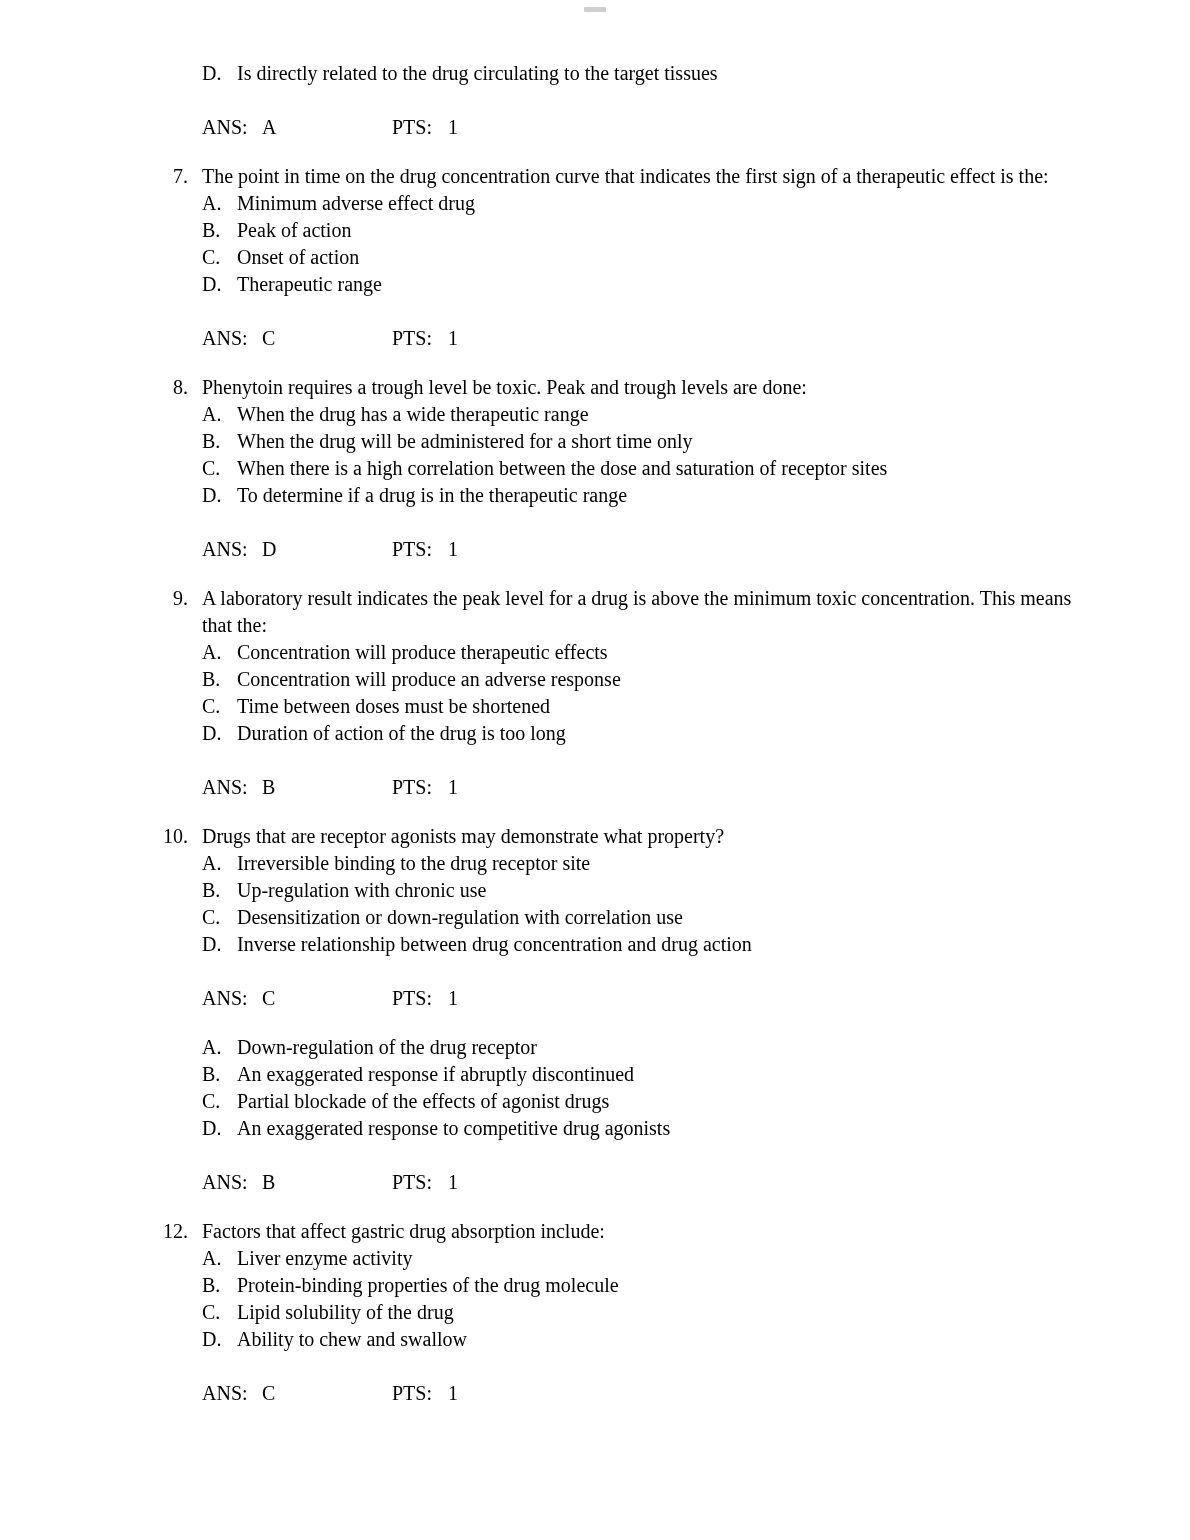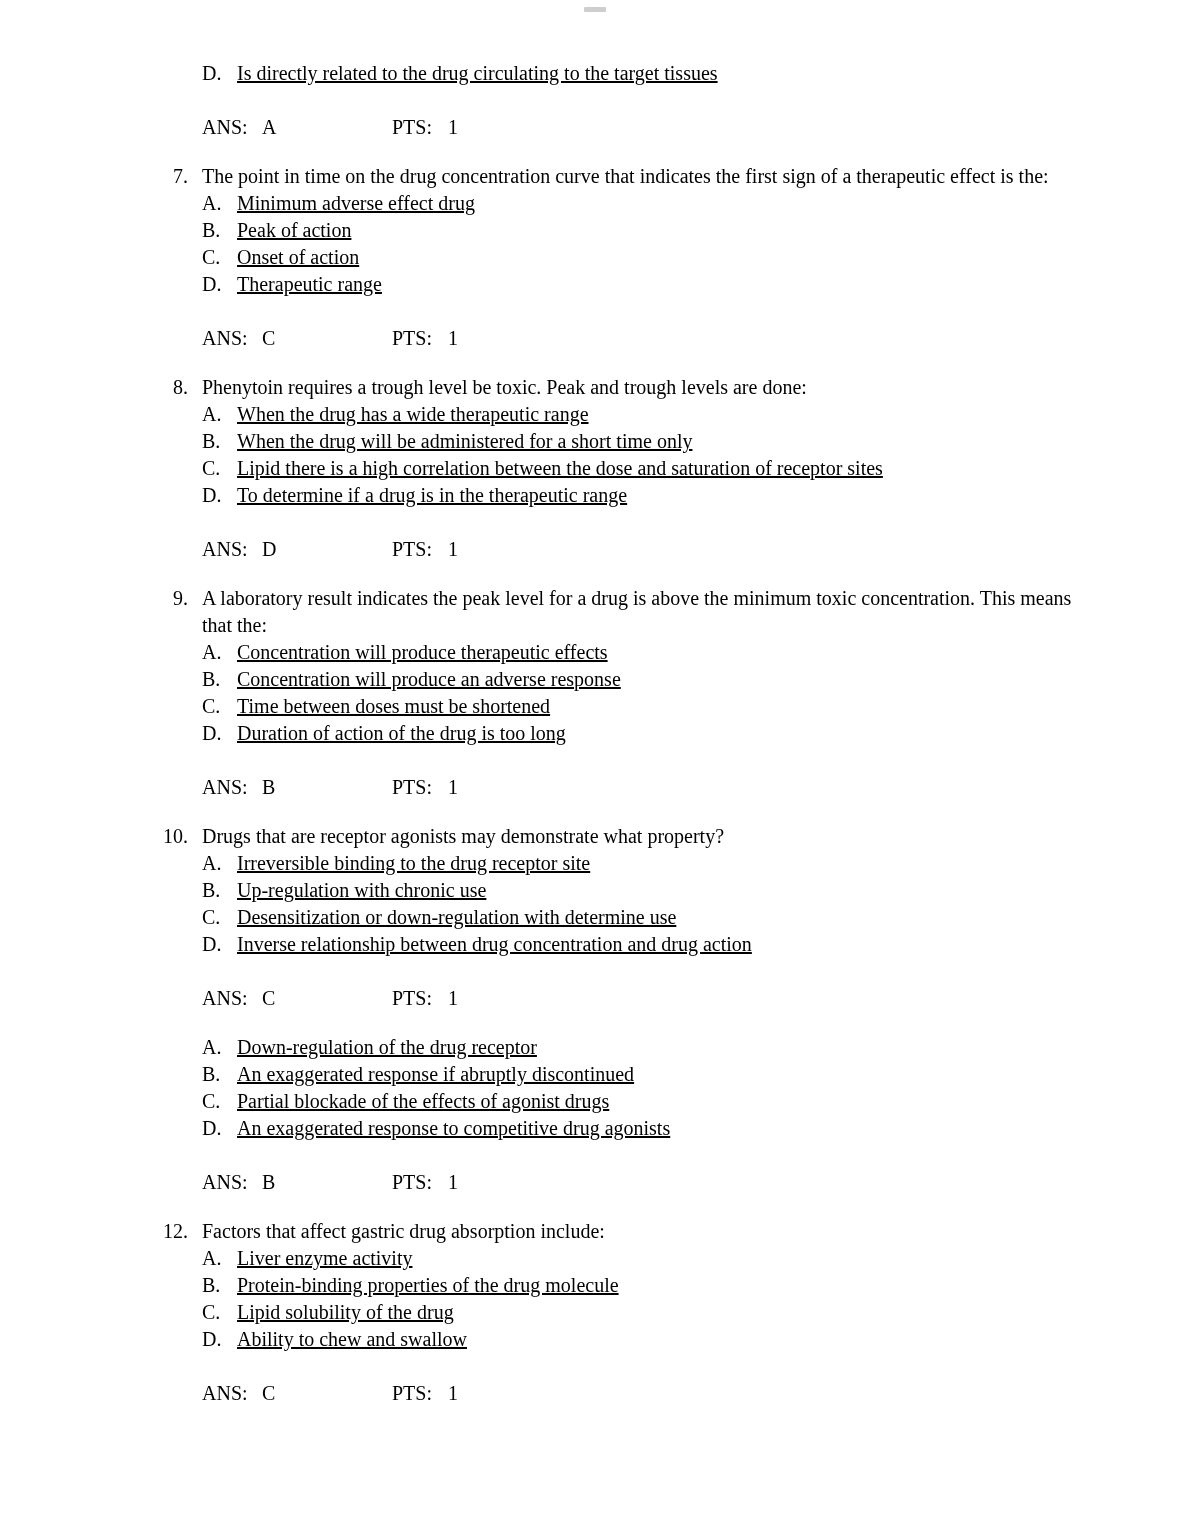--- a/index.html
+++ b/index.html
@@ -61,21 +61,20 @@
   }
   .option-row {
     display: flex;
     align-items: baseline;
   }
   .opt-letter {
     flex: 0 0 35px;
   }
   .opt-text {
     flex: 1 1 auto;
-    text-decoration: underline;
   }
   .ans-row {
     margin-top: 15px;
     display: flex;
     align-items: flex-end;
   }
   .ans-label {
     flex: 0 0 60px;
   }
   .ans-value {
@@ -156,21 +155,21 @@
     <span class="opt-text">When the drug has a wide therapeutic range</span>
   </div>
 
   <div class="option-row">
     <span class="opt-letter">B.</span>
     <span class="opt-text">When the drug will be administered for a short time only</span>
   </div>
 
   <div class="option-row">
     <span class="opt-letter">C.</span>
-    <span class="opt-text">Lipid there is a high correlation between the dose and saturation of receptor sites</span>
+    <span class="opt-text">When there is a high correlation between the dose and saturation of receptor sites</span>
   </div>
 
   <div class="option-row">
     <span class="opt-letter">D.</span>
     <span class="opt-text">To determine if a drug is in the therapeutic range</span>
   </div>
 </div>
     <div class="ans-row">
       <span class="ans-label">ANS:</span>
       <span class="ans-value">D</span>
@@ -224,21 +223,21 @@
     <span class="opt-text">Irreversible binding to the drug receptor site</span>
   </div>
 
   <div class="option-row">
     <span class="opt-letter">B.</span>
     <span class="opt-text">Up-regulation with chronic use</span>
   </div>
 
   <div class="option-row">
     <span class="opt-letter">C.</span>
-    <span class="opt-text">Desensitization or down-regulation with determine use</span>
+    <span class="opt-text">Desensitization or down-regulation with correlation use</span>
   </div>
 
   <div class="option-row">
     <span class="opt-letter">D.</span>
     <span class="opt-text">Inverse relationship between drug concentration and drug action</span>
   </div>
 </div>
     <div class="ans-row">
       <span class="ans-label">ANS:</span>
       <span class="ans-value">C</span>

